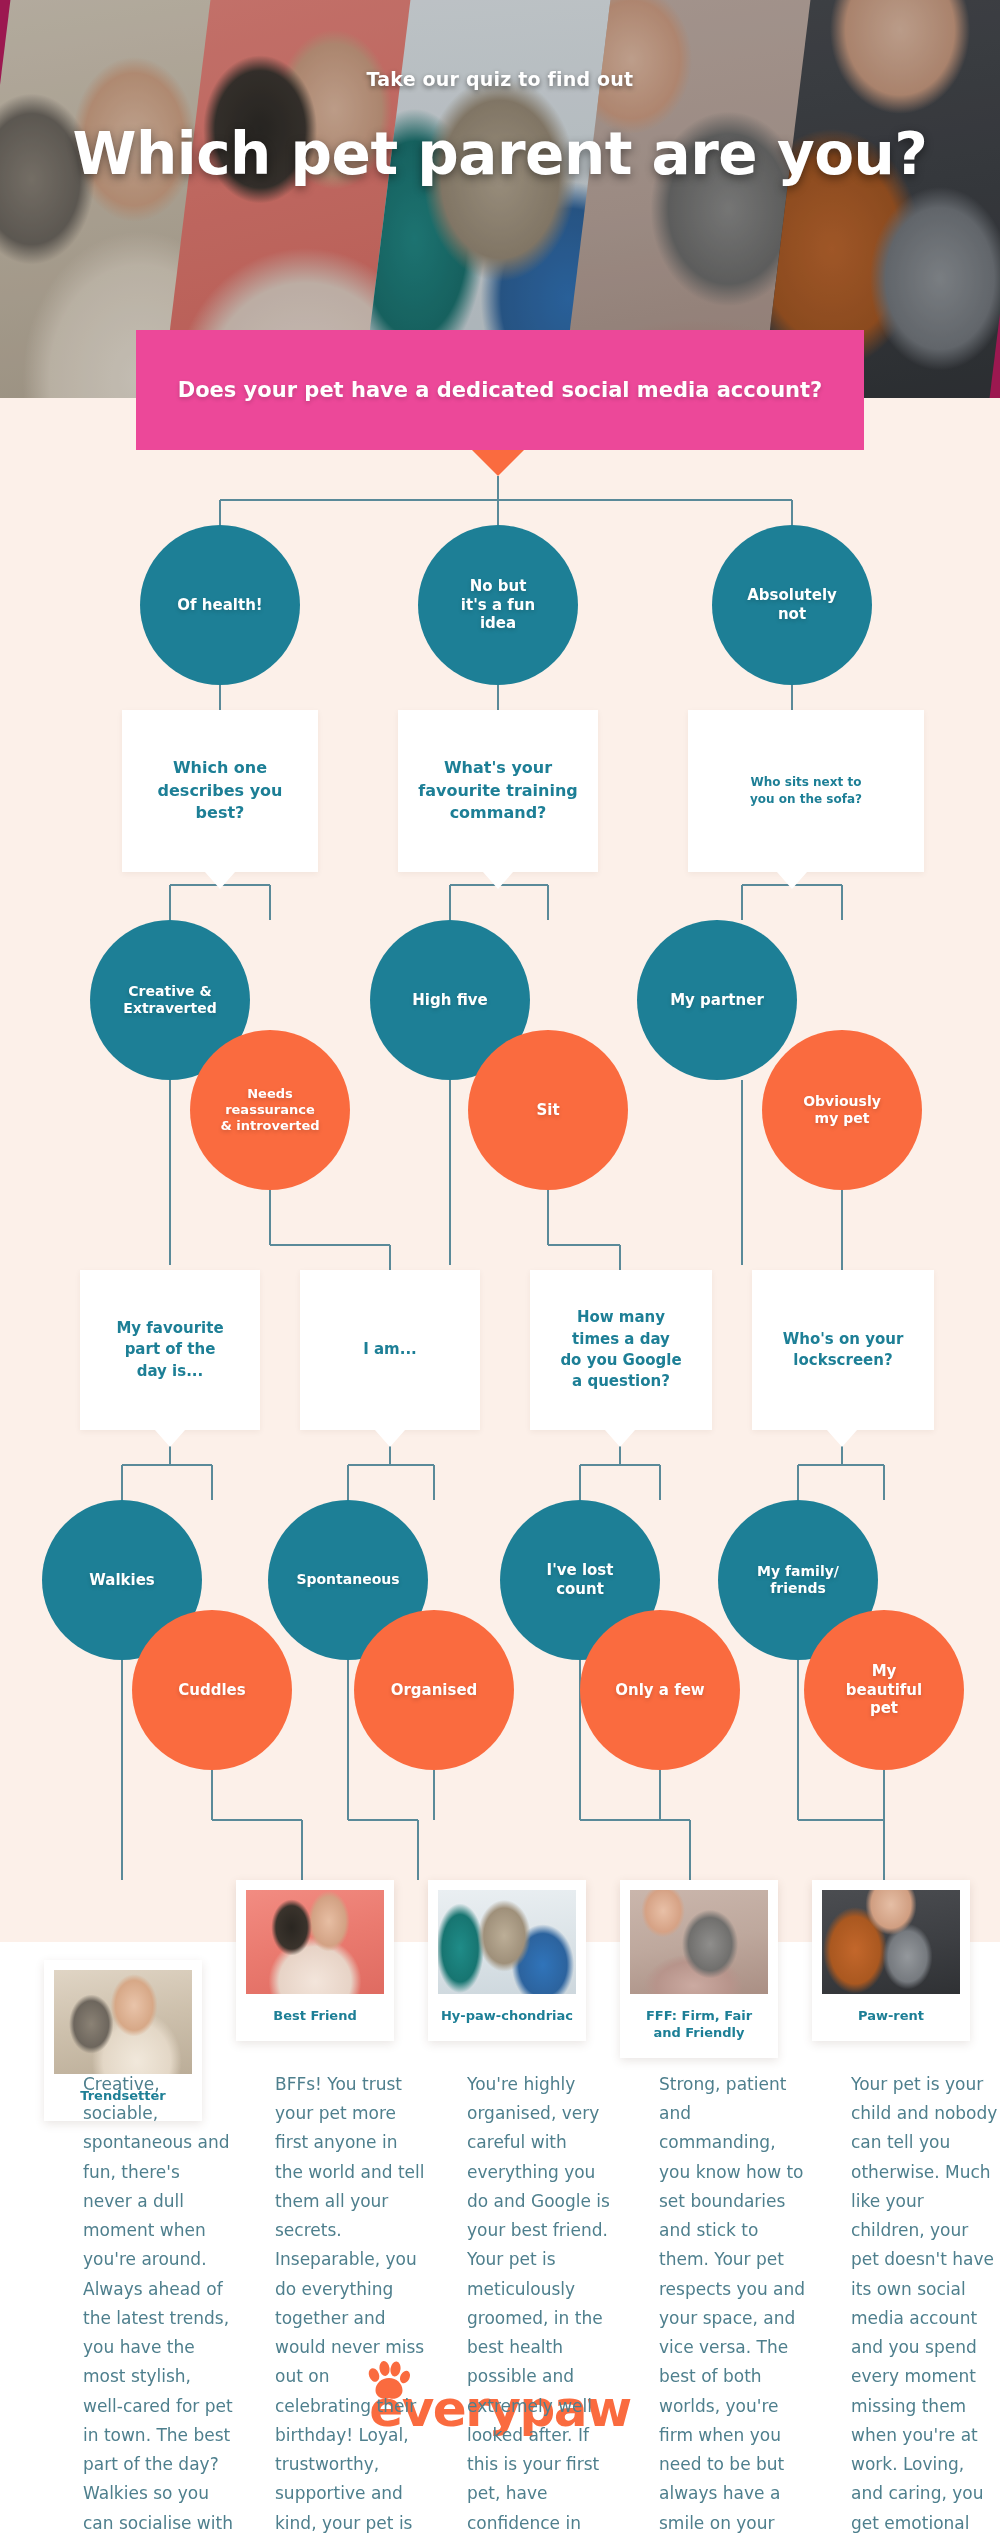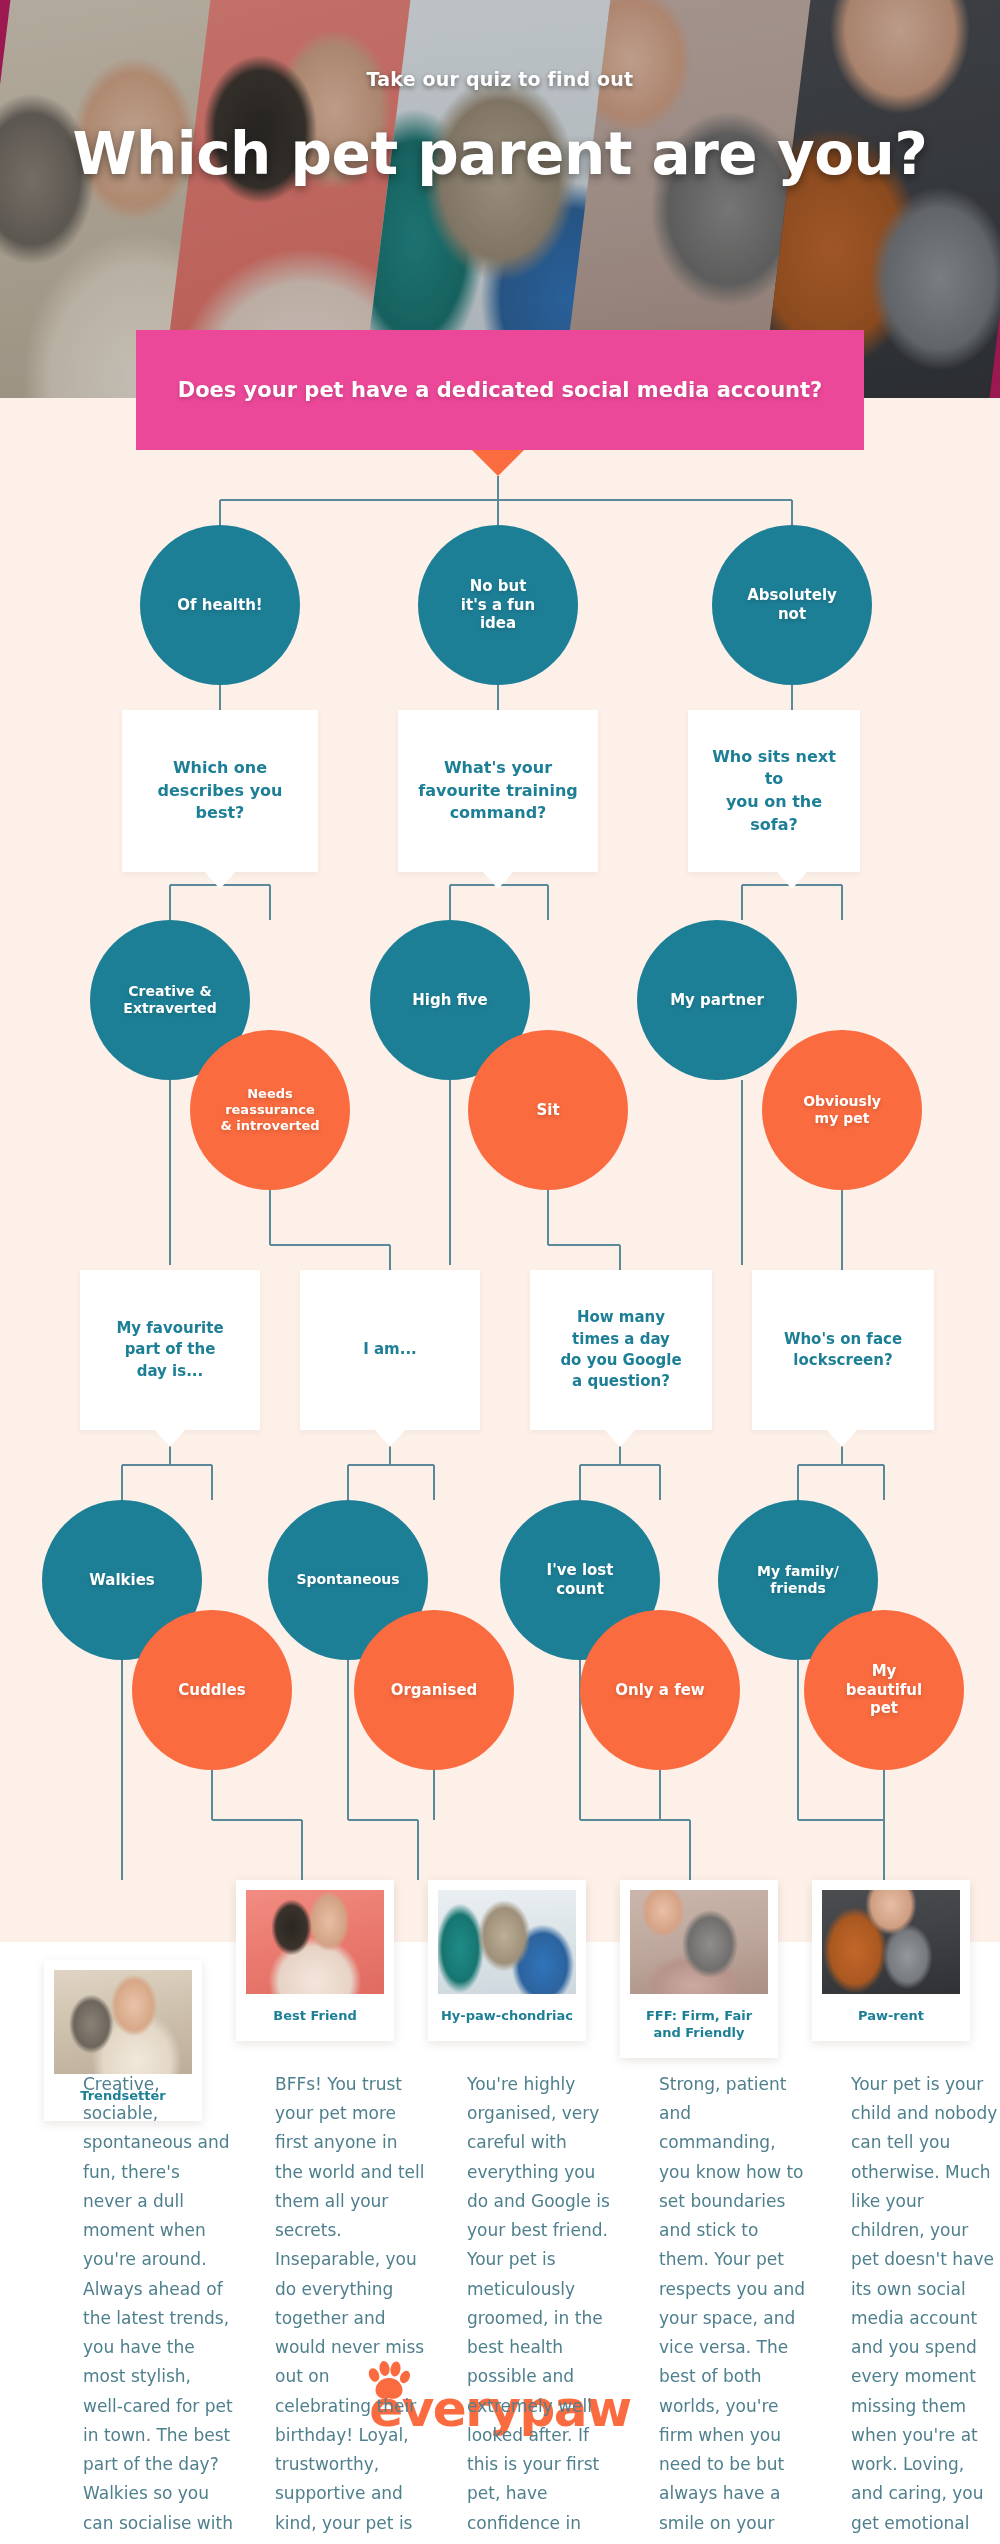--- a/index.html
+++ b/index.html
@@ -342,21 +342,21 @@
 </div>
 <div class="qtail" style="left:205px; top:872px;"></div>
 
 <div class="qbox" style="left:398px; top:710px; width:200px; height:162px; font-size:16px; white-space:pre-line;">
   <span>What's your
 favourite training
 command?</span>
 </div>
 <div class="qtail" style="left:483px; top:872px;"></div>
 
-<div class="qbox" style="left:688px; top:710px; width:172px; height:162px; font-size:16px; white-space:pre-line;">
+<div class="qbox" style="left:688px; top:710px; width:236px; height:162px; font-size:12px; white-space:pre-line;">
   <span>Who sits next to
 you on the sofa?</span>
 </div>
 <div class="qtail" style="left:777px; top:872px;"></div>
 
 <div class="node-circle teal" style="left:90px; top:920px; width:160px; height:160px; font-size:14px; white-space:pre-line;">
   <span>Creative &amp;
 Extraverted</span>
 </div>
 <div class="node-circle orange" style="left:190px; top:1030px; width:160px; height:160px; font-size:13px; white-space:pre-line;">
@@ -394,21 +394,21 @@
 
 <div class="qbox" style="left:530px; top:1270px; width:182px; height:160px; font-size:15px; white-space:pre-line;">
   <span>How many
 times a day
 do you Google
 a question?</span>
 </div>
 <div class="qtail" style="left:605px; top:1430px;"></div>
 
 <div class="qbox" style="left:752px; top:1270px; width:182px; height:160px; font-size:15px; white-space:pre-line;">
-  <span>Who's on face
+  <span>Who's on your
 lockscreen?</span>
 </div>
 <div class="qtail" style="left:827px; top:1430px;"></div>
 
 <div class="node-circle teal" style="left:42px; top:1500px; width:160px; height:160px; font-size:15px;">
   <span>Walkies</span>
 </div>
 <div class="node-circle orange" style="left:132px; top:1610px; width:160px; height:160px; font-size:15px;">
   <span>Cuddles</span>
 </div>

